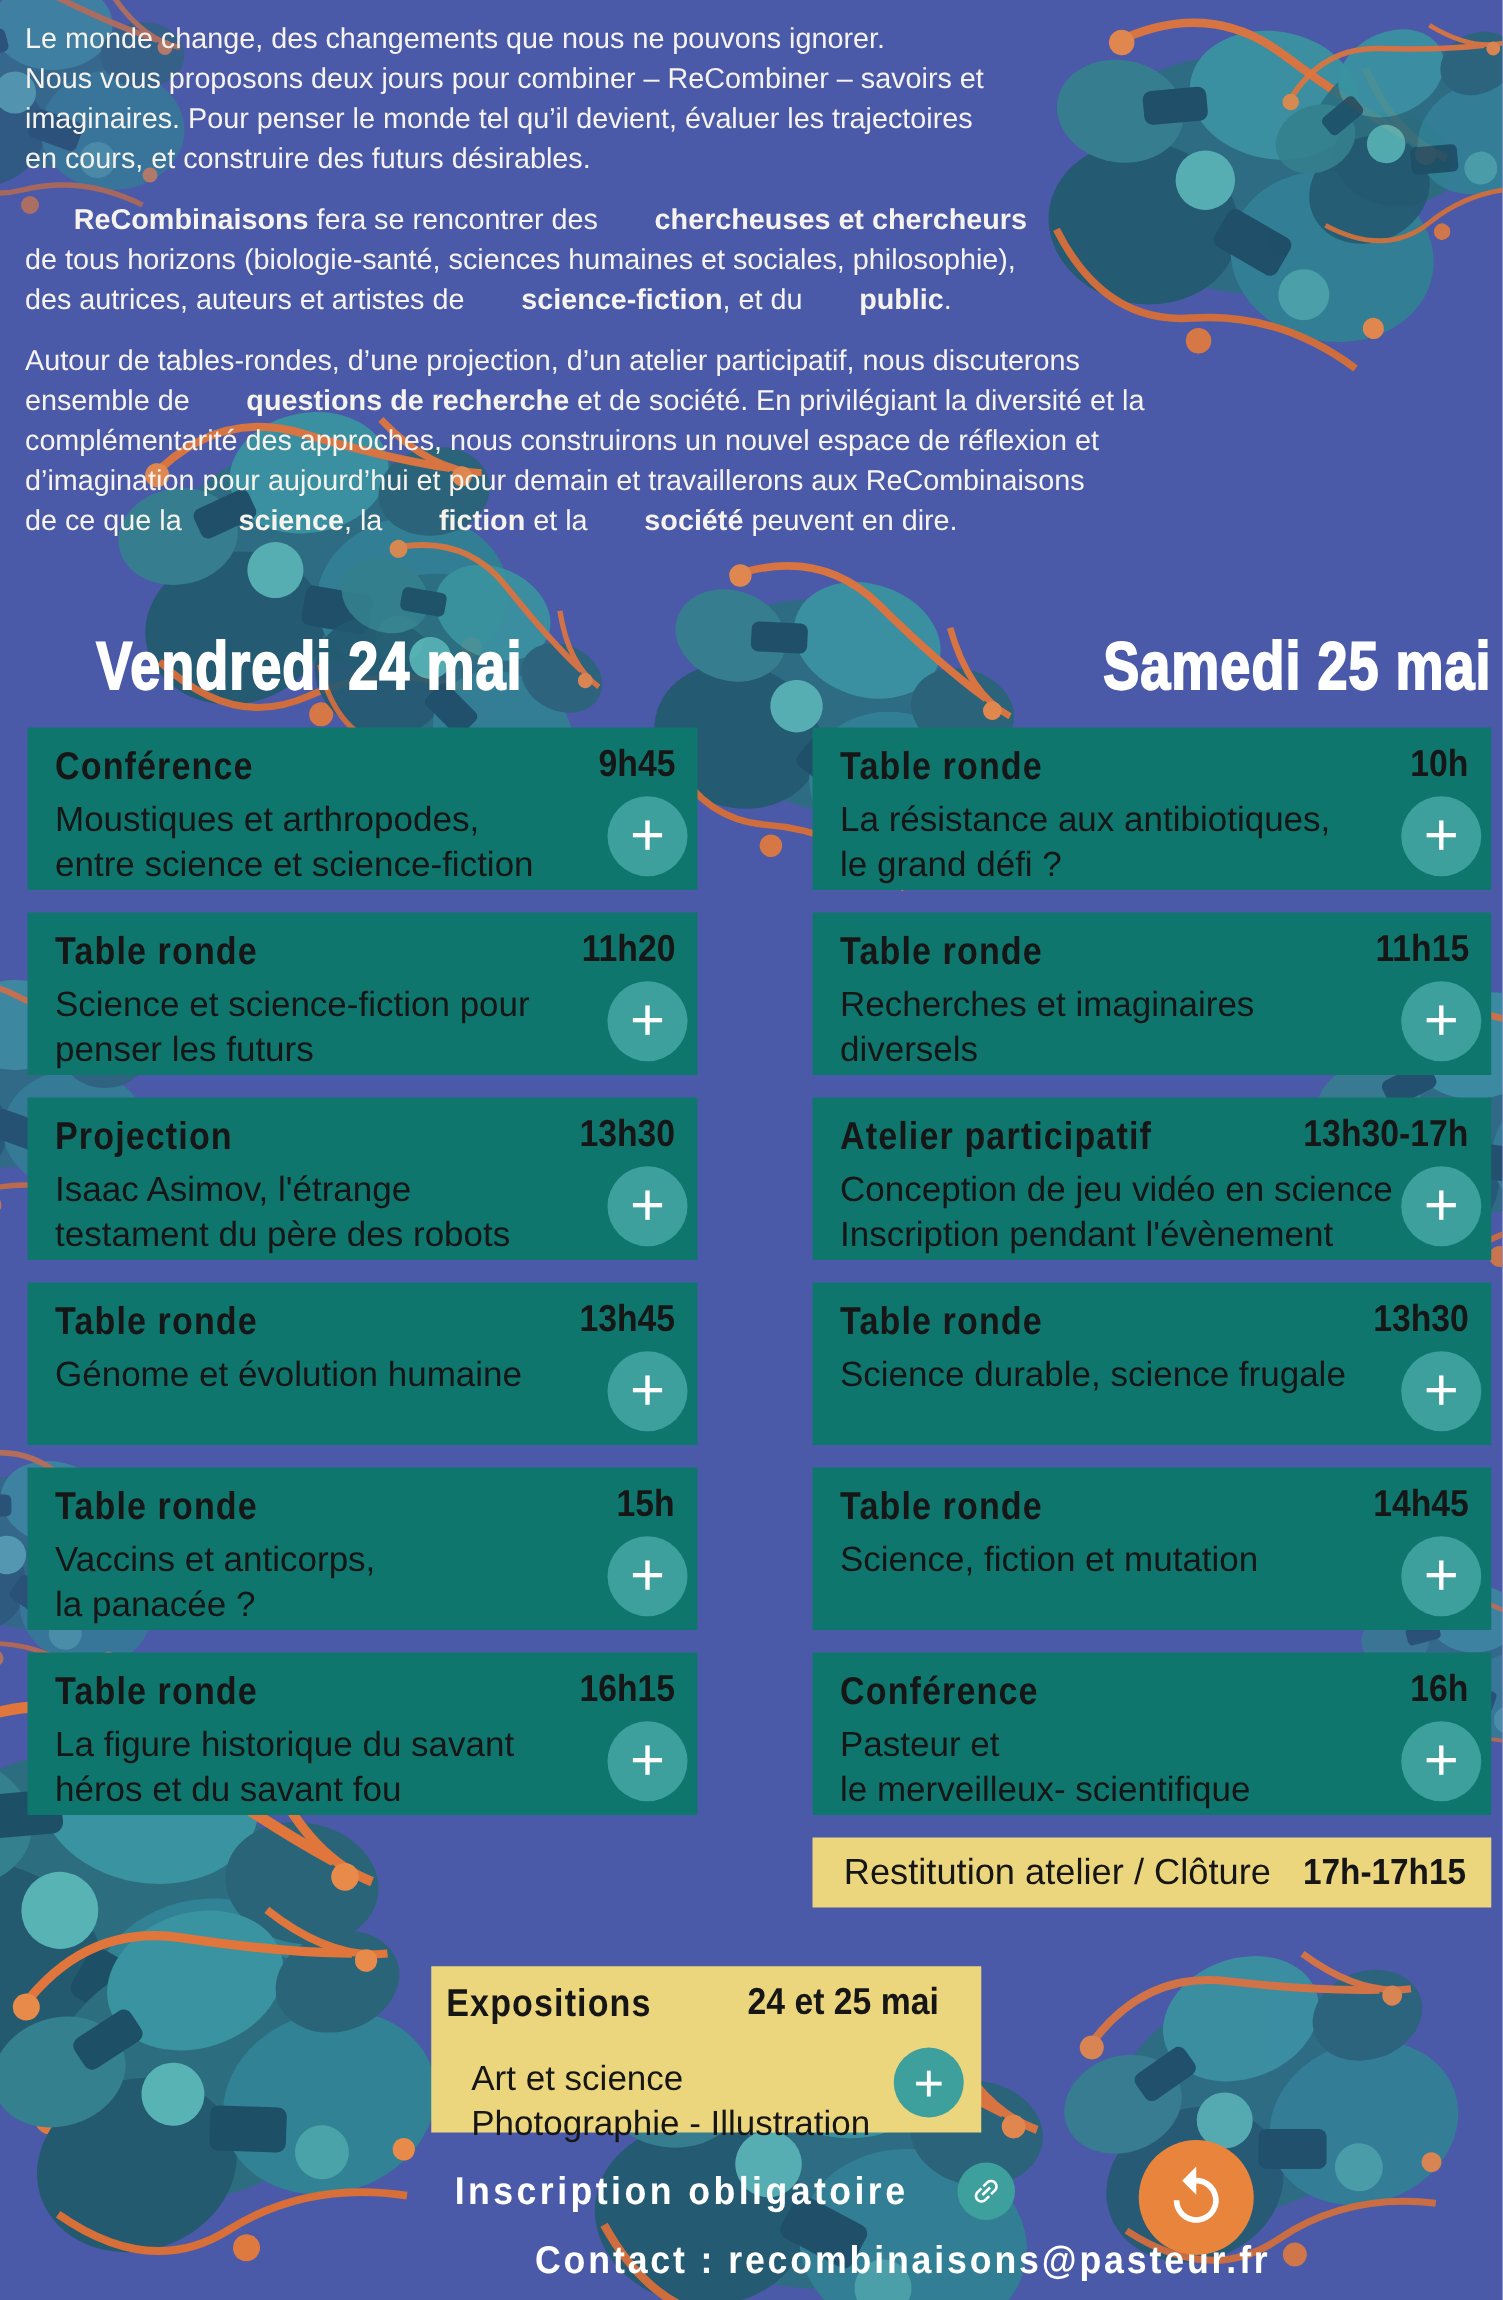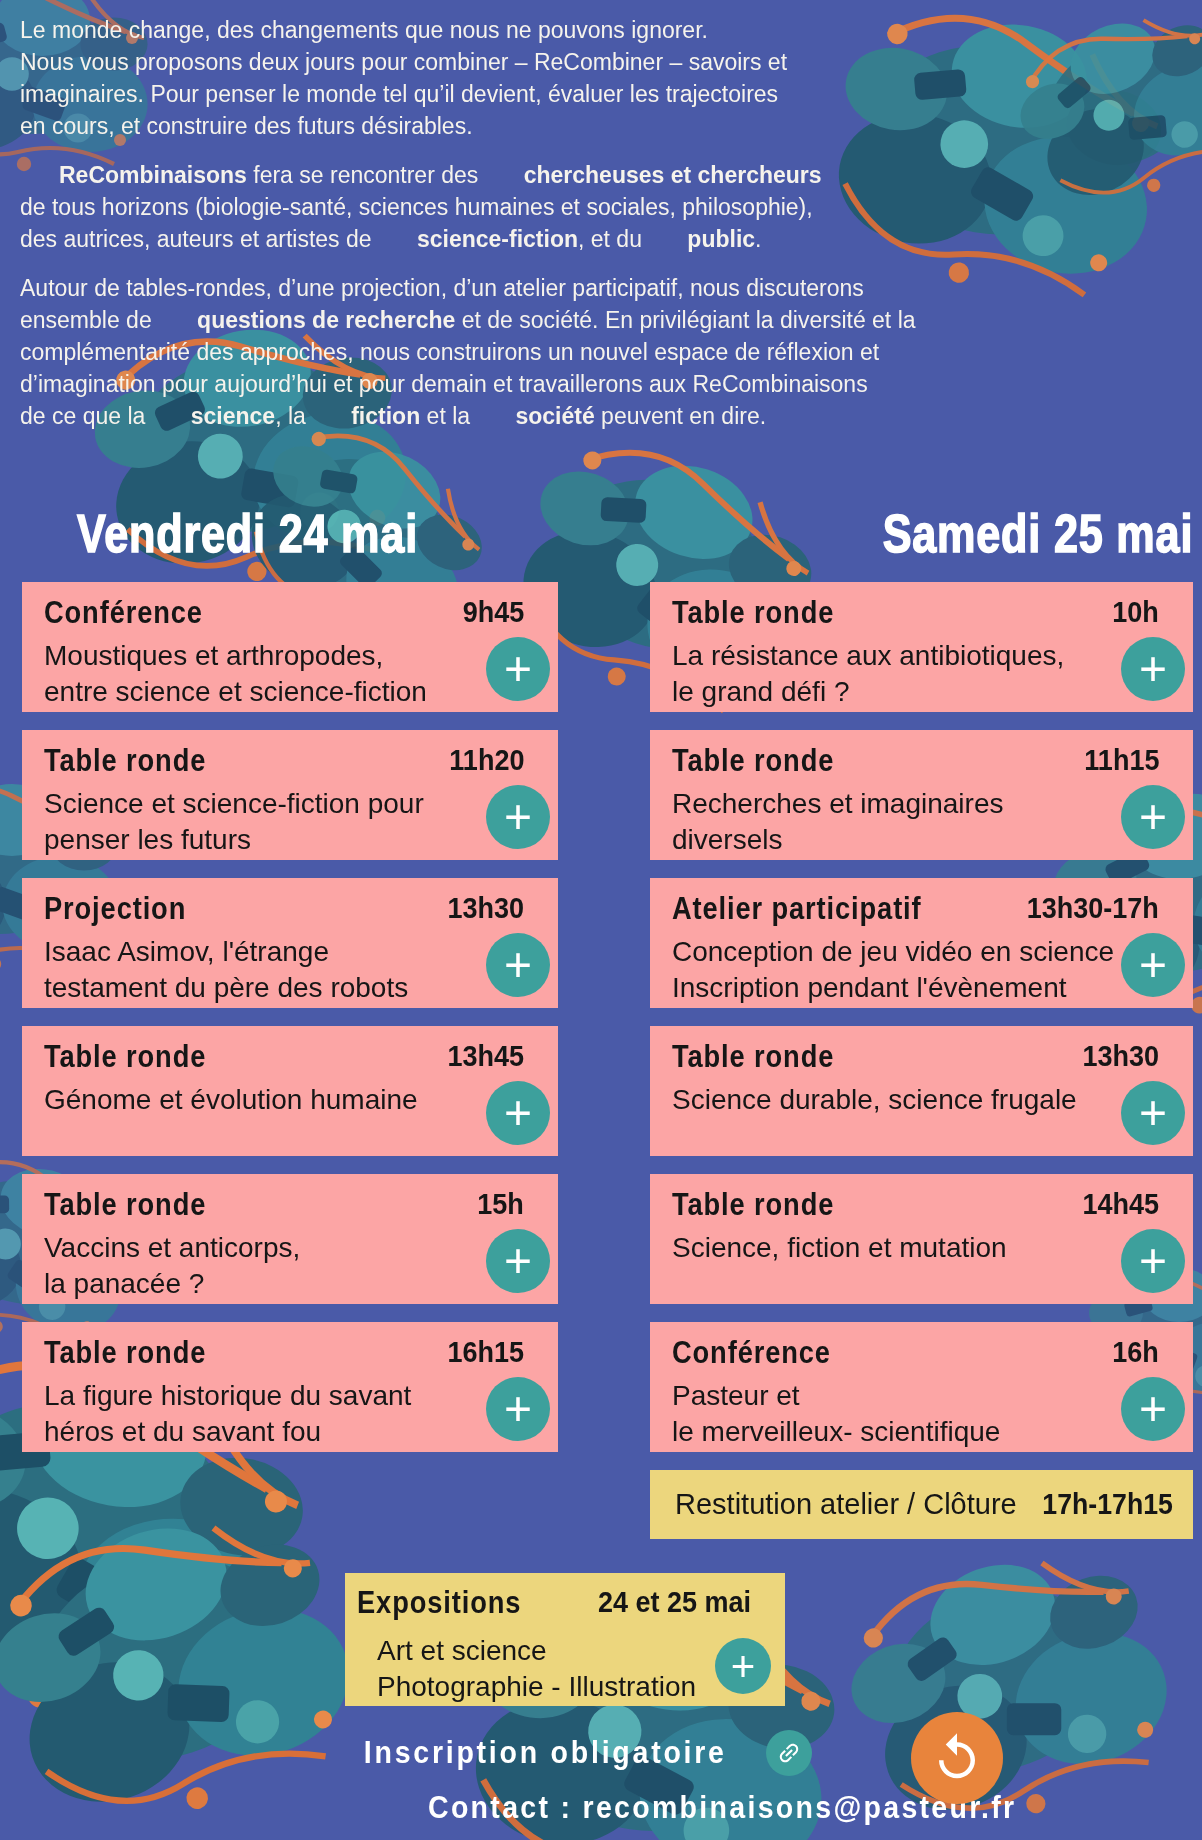--- a/index.html
+++ b/index.html
@@ -22,43 +22,43 @@
   .col-saturday{left:650px;width:543px;}
   .day-title{height:84px;color:#ffffff;font-size:54px;line-height:70px;font-weight:700;
              -webkit-text-stroke:1.6px #ffffff; white-space:nowrap;}
   .day-title .t{display:inline-block;transform:scaleX(0.8);letter-spacing:1px;}
   .col-friday .day-title{text-align:center;}
   .col-friday .day-title .t{transform-origin:0 50%;}
   .col-saturday .day-title{text-align:right;}
   .col-saturday .day-title .t{transform-origin:100% 50%;}
 
   
-  .card{position:relative;height:130px;margin-bottom:18px;background:#fca5a5;
-        padding:13px 20px 0 22px;box-sizing:border-box;color:#161616;}
+  .card{position:relative;height:130px;margin-bottom:18px;background:#0f766e;
+        padding:13px 4px 0 22px;box-sizing:border-box;color:#161616;}
   .card-head{display:flex;justify-content:space-between;align-items:flex-start;}
   .card-type{display:inline-block;transform:scaleX(0.88);transform-origin:0 50%;
              font-size:31px;font-weight:700;letter-spacing:1px;white-space:nowrap;}
   .card-time{display:inline-block;transform:scaleX(0.9);transform-origin:100% 50%;
              font-size:30px;font-weight:700;white-space:nowrap;margin-right:14px;}
   .card-desc{margin-top:7px;font-size:28px;line-height:36px;white-space:pre;}
   .plus-btn{position:absolute;right:8px;bottom:11px;width:64px;height:64px;border:none;
             border-radius:50%;background:#3da09c;cursor:pointer;padding:0;}
   .plus-btn .plus-glyph{display:block;color:#ffffff;font-size:48px;line-height:60px;
             font-weight:400;text-align:center;}
 
   
-  .closing{height:69px;background:#ecd67d;color:#161616;display:flex;align-items:center;
+  .closing{height:56px;background:#ecd67d;color:#161616;display:flex;align-items:center;
            justify-content:space-between;padding:0 20px 0 25px;box-sizing:border-box;margin-top:17px;}
   .closing-label{font-size:29px;font-weight:400;}
   .closing-time{font-size:29px;font-weight:700;display:inline-block;transform:scaleX(0.92);transform-origin:100% 50%;}
 
   
   .expo{position:absolute;left:345px;top:1573px;width:440px;height:133px;background:#ecd67d;
         padding:12px 20px 0 12px;box-sizing:border-box;color:#161616;}
-  .expo .card-desc{padding-left:20px;margin-top:12px;}
+  .expo .card-desc{padding-left:20px;margin-top:24px;}
   .expo .plus-btn{width:56px;height:56px;right:14px;bottom:12px;}
   .expo .plus-btn .plus-glyph{font-size:42px;line-height:53px;}
 
   
   .registration{position:absolute;left:345px;top:1730px;width:470px;display:flex;
                 align-items:center;justify-content:center;gap:24px;}
   .registration-label{color:#ffffff;font-size:31px;font-weight:700;letter-spacing:3px;
                 display:inline-block;transform:scaleX(0.92);white-space:nowrap;}
   .link-button{width:46px;height:46px;border-radius:50%;border:none;background:#3da09c;
                display:flex;align-items:center;justify-content:center;cursor:pointer;flex:0 0 auto;}

